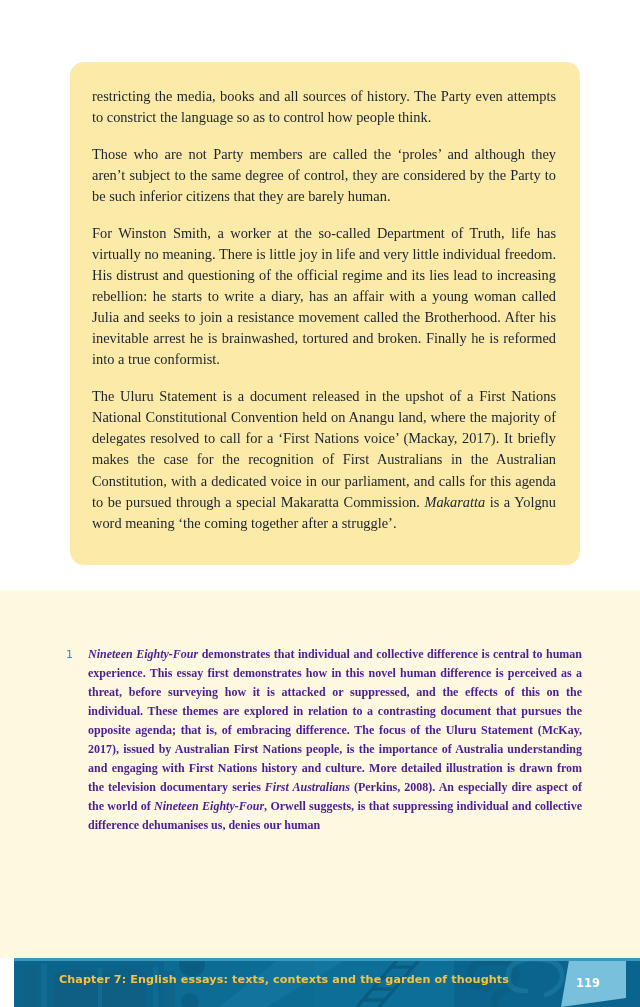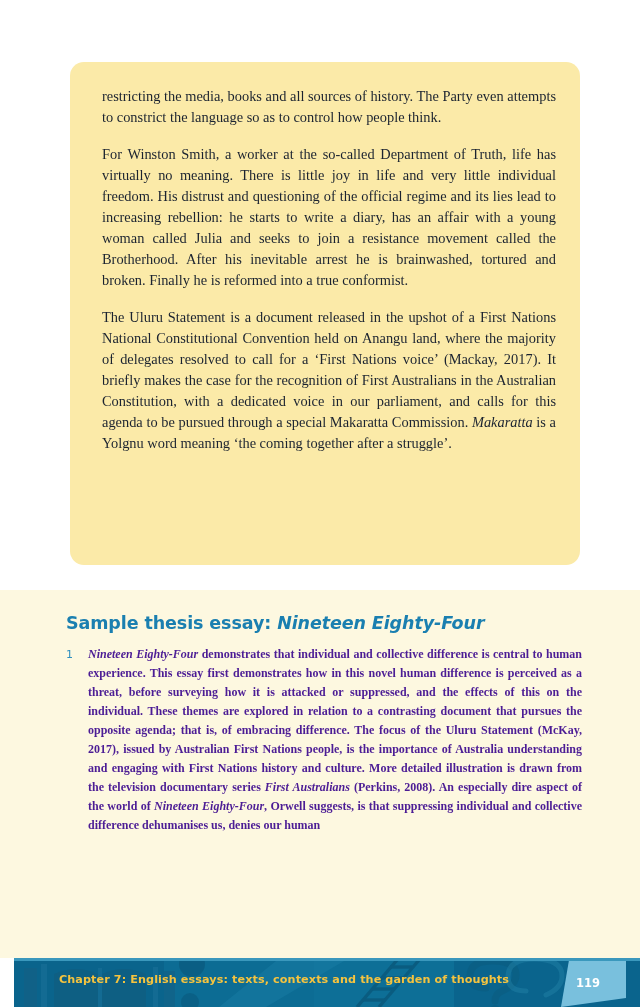--- a/index.html
+++ b/index.html
@@ -18,21 +18,21 @@
   
   .callout {
     position: absolute;
     left: 70px;
     top: 62px;
     width: 510px;
     height: 503px;
     background: #fbeaa8;
     border-radius: 14px;
     box-sizing: border-box;
-    padding: 24px 24px 10px 32px;
+    padding: 24px 24px 10px 22px;
   }
   .callout p {
     margin: 0 0 16px 0;
     font-family: "Liberation Serif", serif;
     font-size: 14.4px;
     line-height: 1.46;
     color: #1b2330;
     text-align: justify;
     text-justify: inter-word;
     hyphens: none;
@@ -140,29 +140,27 @@
     font-size: 11.5px;
     font-weight: bold;
     color: #ffffff;
   }
 </style>
 </head>
 <body>
 
 <div class="callout">
   <p>restricting the media, books and all sources of history. The Party even attempts to constrict the language so as to control how people think.</p>
+  <p>Those who are not Party members are called the ‘proles’ and although they aren’t subject to the same degree of control, they are considered by the Party to be such inferior citizens that they are barely human.</p>
   <p>For Winston Smith, a worker at the so-called Department of Truth, life has virtually no meaning. There is little joy in life and very little individual freedom. His distrust and questioning of the official regime and its lies lead to increasing rebellion: he starts to write a diary, has an affair with a young woman called Julia and seeks to join a resistance movement called the Brotherhood. After his inevitable arrest he is brainwashed, tortured and broken. Finally he is reformed into a true conformist.</p>
   <p><span>The Uluru Statement is a document released in the upshot of a First Nations National Constitutional Convention held on Anangu land, where the majority of delegates resolved to call for a ‘First Nations voice’ (Mackay, 2017). It briefly makes the case for the recognition of First Australians in the Australian Constitution, with a dedicated voice in our parliament, and calls for this agenda to be pursued through a special Makaratta Commission. </span><i>Makaratta</i><span> is a Yolgnu word meaning ‘the coming together after a struggle’.</span></p>
 </div>
 
 <div class="essay-panel">
 
-  <div class="essay-heading">
-    <span>Sample thesis essay: </span><span class="title-italic">Nineteen Eighty-Four</span>
-  </div>
 
   <div class="essay-body">
     <div class="para-row">
       <div class="para-num">1</div>
       <p class="para-text"><i>Nineteen Eighty-Four</i><span> demonstrates that individual and collective difference is central to human experience. This essay first demonstrates how in this novel human difference is perceived as a threat, before surveying how it is attacked or suppressed, and the effects of this on the individual. These themes are explored in relation to a contrasting document that pursues the opposite agenda; that is, of embracing difference. The focus of the Uluru Statement (McKay, 2017), issued by Australian First Nations people, is the importance of Australia understanding and engaging with First Nations history and culture. More detailed illustration is drawn from the television documentary series </span><i>First Australians</i><span> (Perkins, 2008). An especially dire aspect of the world of </span><i>Nineteen Eighty-Four</i><span>, Orwell suggests, is that suppressing individual and collective difference dehumanises us, denies our human</span></p>
     </div>
   </div>
 
 </div>
 

